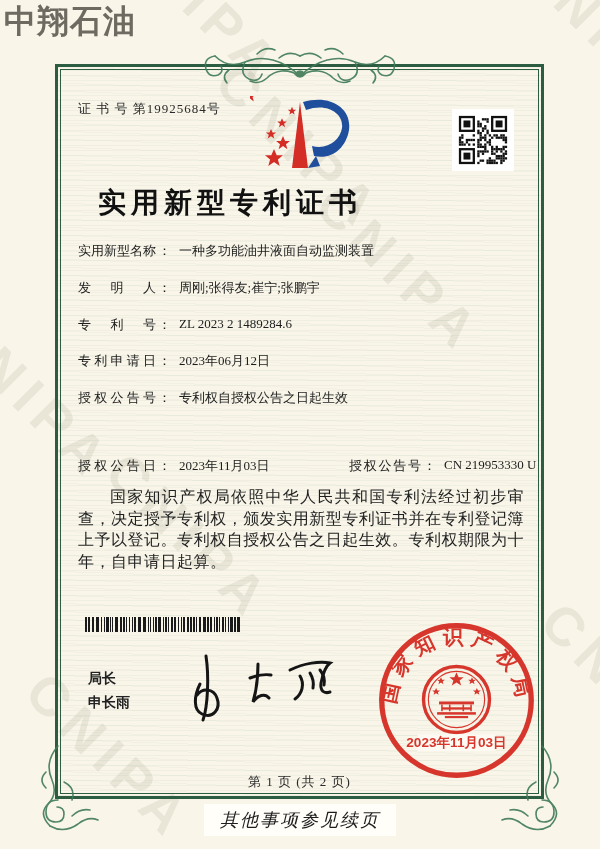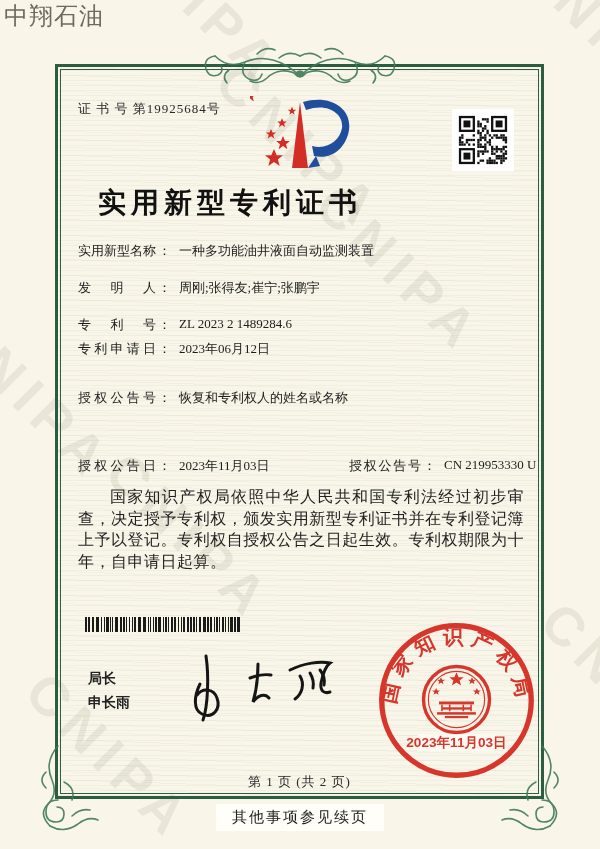--- a/index.html
+++ b/index.html
@@ -1,21 +1,21 @@
 <!DOCTYPE html>
 <html><head>
 <meta charset="utf-8">
 <style>
   html,body{margin:0;padding:0;}
   body{width:600px;height:849px;overflow:hidden;background:#f9f5e9;font-family:"Liberation Serif",serif;}
   #page{position:relative;width:600px;height:849px;background:#f9f5e9;overflow:hidden;}
 
   
   .brand{position:absolute;left:4px;top:0px;font-family:"Liberation Sans",sans-serif;
-         font-weight:normal;font-size:24px;color:#6f6a61;letter-spacing:1px;}
+         font-weight:bold;font-size:32px;color:#6f6a61;letter-spacing:1px;}
 
   
   .wm{position:absolute;font-family:"Liberation Sans",sans-serif;font-weight:bold;
       font-size:54px;letter-spacing:9px;color:rgba(128,120,102,0.13);
       transform:rotate(45deg);white-space:nowrap;pointer-events:none;}
 
   
   .frame{position:absolute;left:55px;top:64px;width:489px;height:735px;
          border:3px solid #2c5c41;box-sizing:border-box;
          background:
@@ -50,22 +50,22 @@
 
   .signer{position:absolute;left:88px;top:666px;font-family:"Liberation Sans",sans-serif;
           font-weight:bold;font-size:14px;color:#222;line-height:24px;}
   .signature{position:absolute;left:172px;top:638px;}
 
   .seal{position:absolute;left:374px;top:618px;opacity:0.93;}
 
   .pagenum{position:absolute;left:55px;top:773px;width:489px;text-align:center;font-size:13px;color:#2a2a2a;letter-spacing:1px;}
 
   .footer-note{position:absolute;left:0;top:804px;width:600px;text-align:center;}
-  .footer-note span{display:inline-block;background:#fffef9;padding:4px 16px;font-size:15px;
-                    color:#1d1d1d;letter-spacing:2px;}
+  .footer-note span{display:inline-block;background:#fffef9;padding:4px 16px;font-size:18px;
+                    color:#1d1d1d;font-style:italic;letter-spacing:2px;}
 </style>
 </head>
 <body>
 
 <div id="page">
 
   <div class="wm" style="left:95px;top:-30px;">CNIPA</div>
   <div class="wm" style="left:500px;top:0px;">CNIPA</div>
   <div class="wm" style="left:195px;top:115px;">CNIPA</div>
   <div class="wm" style="left:295px;top:238px;">CNIPA</div>
@@ -266,25 +266,25 @@
 
   <div class="frow" style="top:242px;">
     <span class="flabel">实用新型名称</span><span class="fcolon">：</span><span class="fvalue">一种多功能油井液面自动监测装置</span>
   </div>
   <div class="frow" style="top:279px;">
     <span class="flabel">发明人</span><span class="fcolon">：</span><span class="fvalue">周刚;张得友;崔宁;张鹏宇</span>
   </div>
   <div class="frow" style="top:316px;">
     <span class="flabel">专利号</span><span class="fcolon">：</span><span class="fvalue">ZL 2023 2 1489284.6</span>
   </div>
-  <div class="frow" style="top:340px;">
+  <div class="frow" style="top:352px;">
     <span class="flabel">专利申请日</span><span class="fcolon">：</span><span class="fvalue">2023年06月12日</span>
   </div>
   <div class="frow" style="top:389px;">
-    <span class="flabel">授权公告号</span><span class="fcolon">：</span><span class="fvalue">恢复和专利权人的姓名或名称</span>
+    <span class="flabel">授权公告号</span><span class="fcolon">：</span><span class="fvalue">专利权自授权公告之日起生效</span>
   </div>
   <div class="frow" style="top:457px;">
     <span class="flabel">授权公告日</span><span class="fcolon">：</span><span class="fvalue" style="width:128px;">2023年11月03日</span><span class="flabel2">授权公告号</span><span class="fcolon">：</span><span class="fvalue">CN 219953330 U</span>
   </div>
 
   <div class="paras">
     <p>国家知识产权局依照中华人民共和国专利法经过初步审查，决定授予专利权，颁发实用新型专利证书并在专利登记簿上予以登记。专利权自授权公告之日起生效。专利权期限为十年，自申请日起算。</p>
   </div>
 
   <svg class="barcode" id="barcode-svg" width="156" height="15" viewBox="0 0 156 15">

